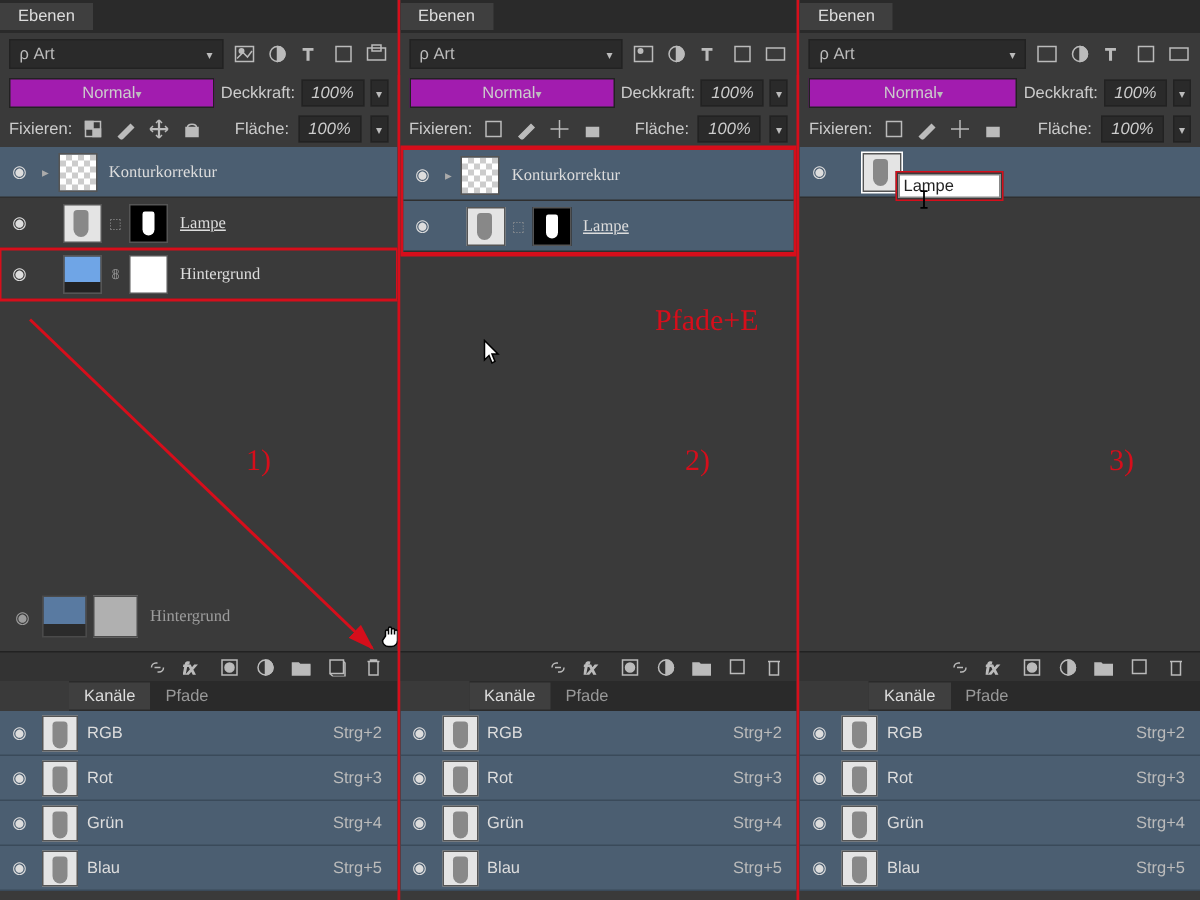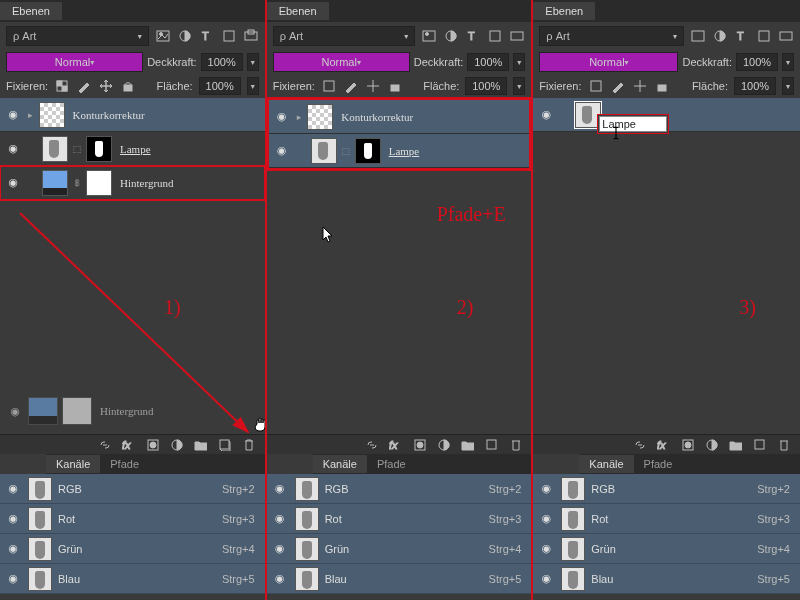--- a/index.html
+++ b/index.html
@@ -11,21 +11,21 @@
 .ptab { height:22px; background:#2a2a2a; display:flex; align-items:center; }
 .ptab .tab { background:#3f3f3f; padding:3px 12px; color:#ddd; }
 
 .row { height:28px; display:flex; align-items:center; padding:0 6px; gap:6px; background:#3a3a3a; }
 .filter { flex:1; height:20px; background:#2a2a2a; border:1px solid #222; color:#bbb; display:flex; align-items:center; justify-content:space-between; padding:0 6px; }
 .ico { width:16px; height:16px; display:flex; align-items:center; justify-content:center; color:#bbb; }
 .ico svg { width:14px; height:14px; fill:#bbb; stroke:#bbb; }
 .blendrow { height:24px; display:flex; align-items:center; padding:0 6px; gap:4px; }
 .blend { flex:1; height:20px; background:#a21caf; border:1px solid #222; display:flex; align-items:center; padding:0 6px; color:#ccc; justify-content:center; }
 .opac { display:flex; align-items:center; gap:4px; color:#ccc; }
-.pct { width:42px; height:18px; background:#2a2a2a; border:1px solid #222; display:flex; align-items:center; justify-content:center; }
+.pct { width:42px; height:18px; background:#2a2a2a; border:1px solid #222; display:flex; align-items:center; justify-content:center;font-style:italic; }
 .dd { width:12px; height:18px; background:#2a2a2a; border:1px solid #222; display:flex; align-items:center; justify-content:center; }
 .lockrow { height:24px; display:flex; align-items:center; padding:0 6px; gap:6px; }
 .lockrow .lbl { color:#ccc; }
 
 .layers { background:#3a3a3a; }
 .layer { height:34px; display:flex; align-items:center; padding:0 4px; gap:4px; border-bottom:1px solid #2f2f2f; }
 .layer.sel { background:#4b5e71; }
 .eye { width:18px; text-align:center; color:#ddd; }
 .thumb { width:26px; height:26px; border:1px solid #555; background:#888; flex-shrink:0; position:relative; }
 .thumb.chk { background:repeating-conic-gradient(#ccc 0 25%,#fff 0 50%) 0 0/8px 8px; }

